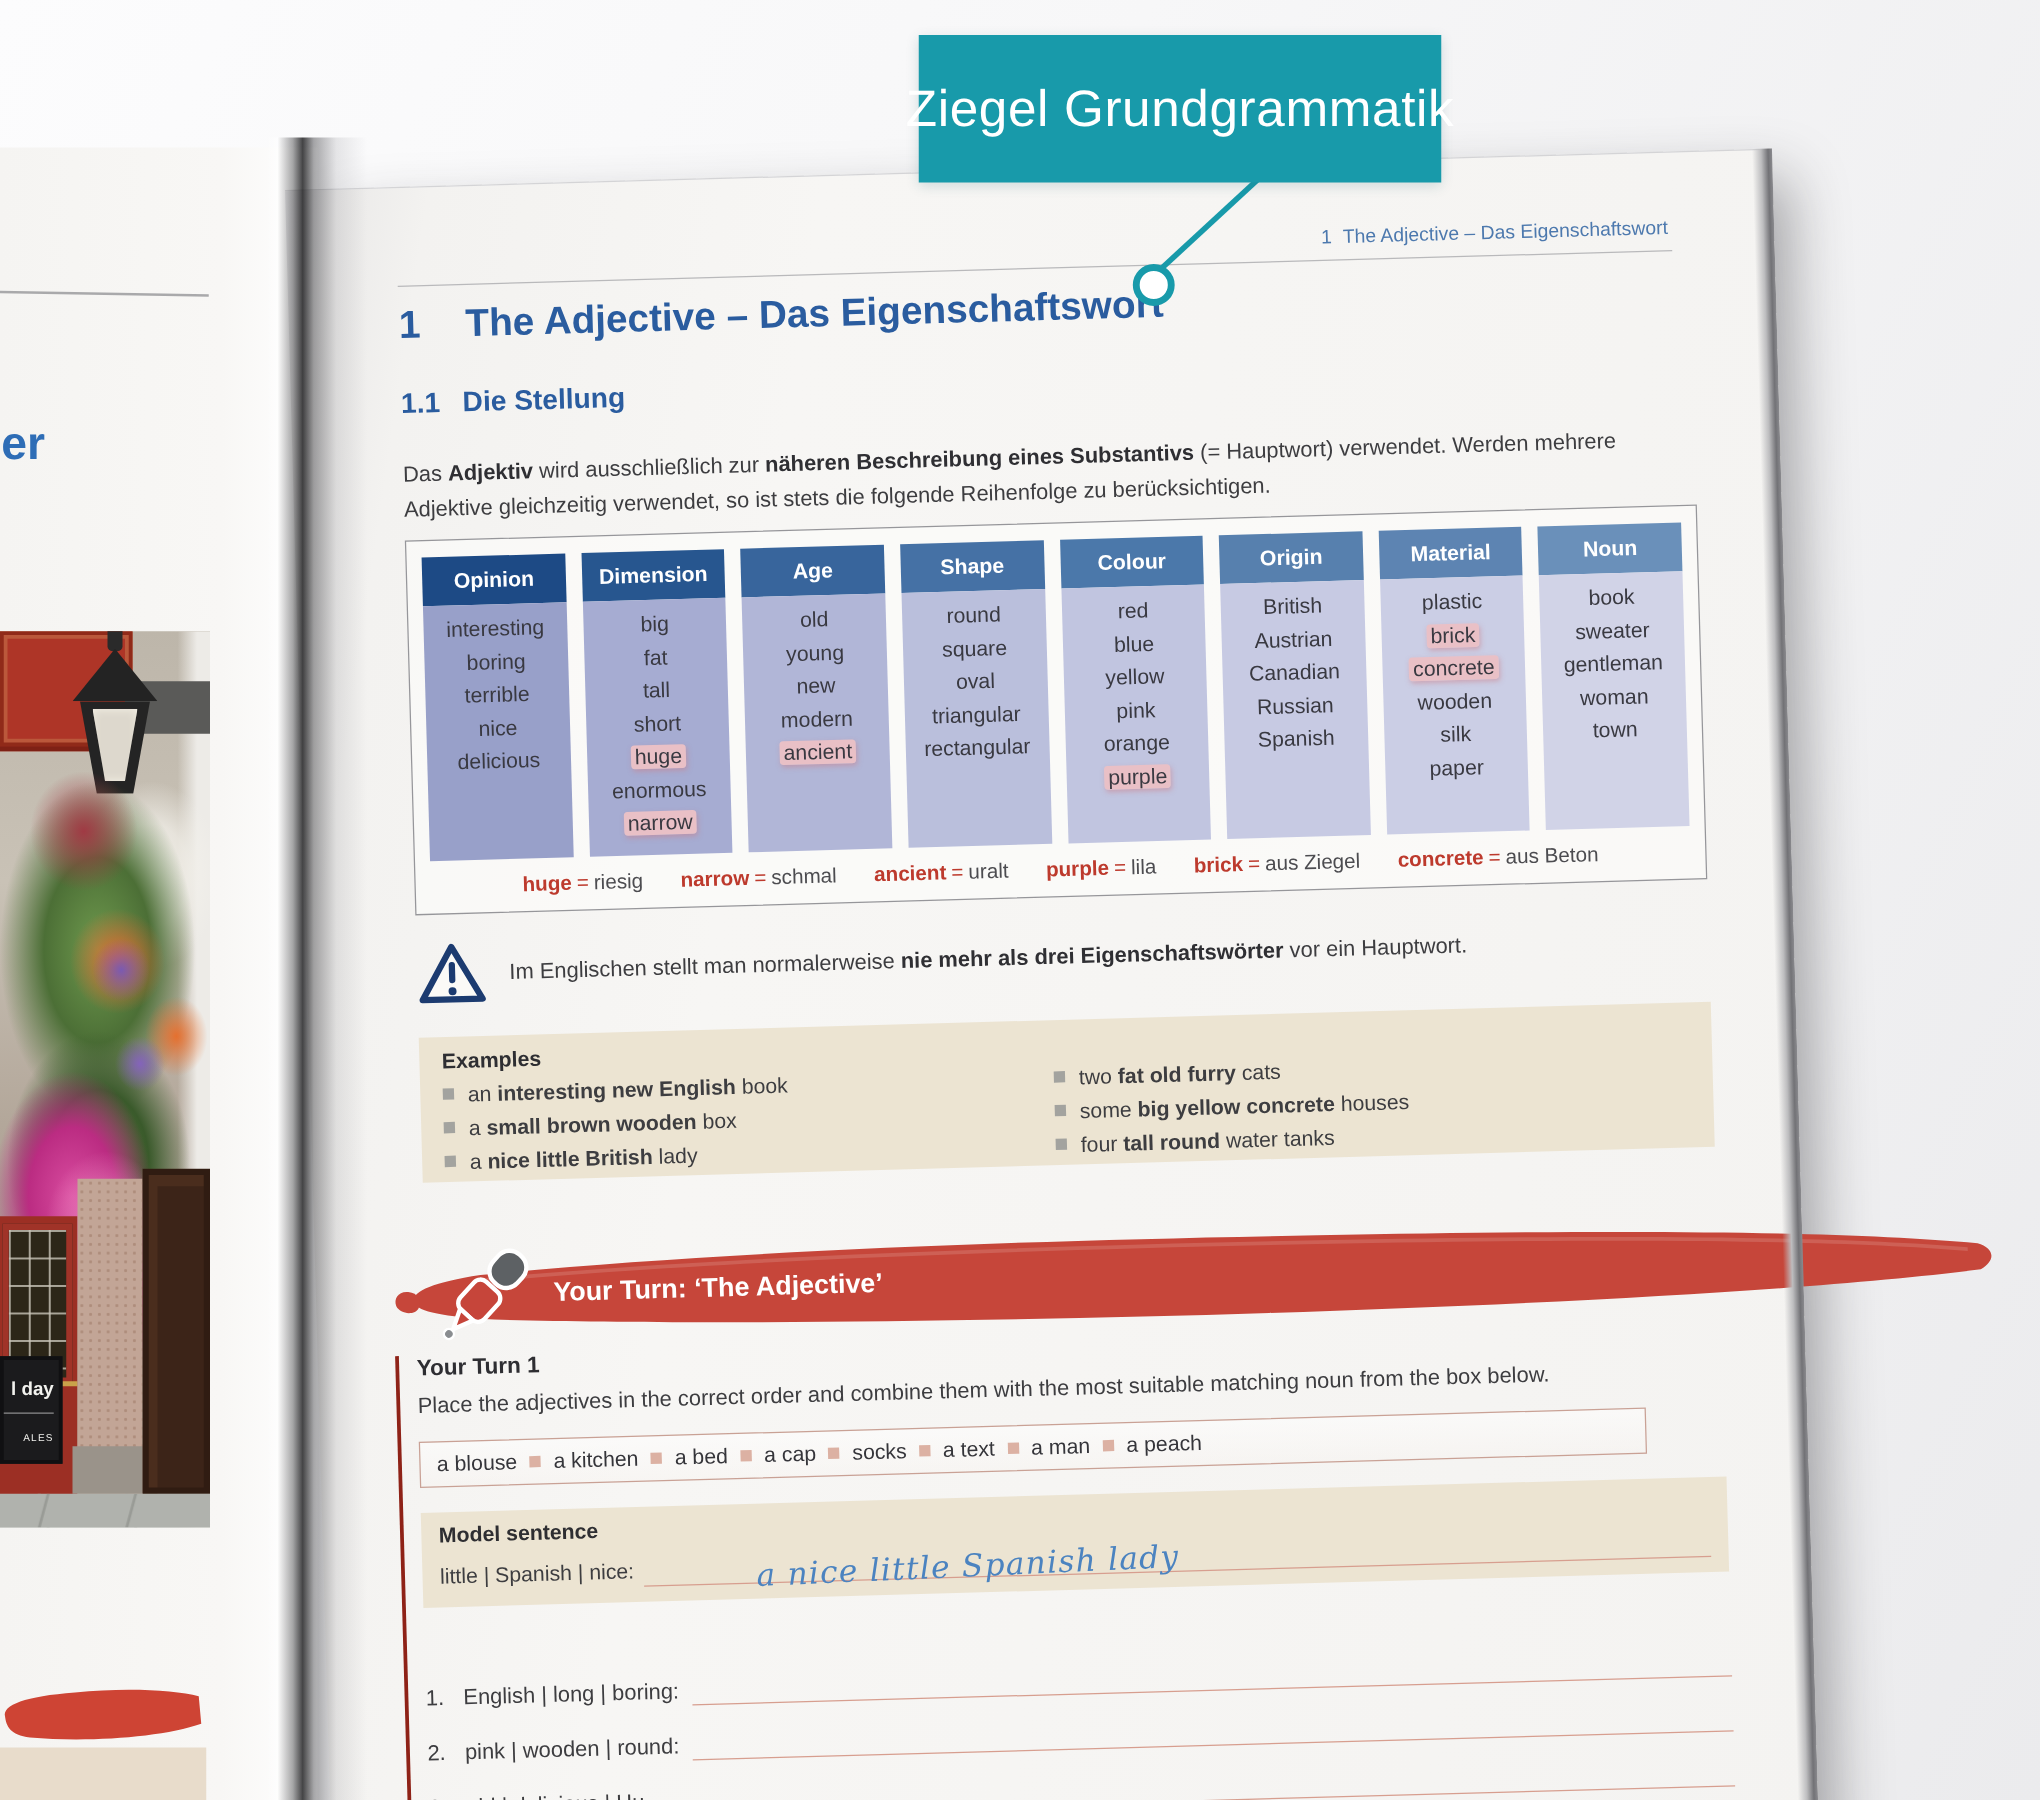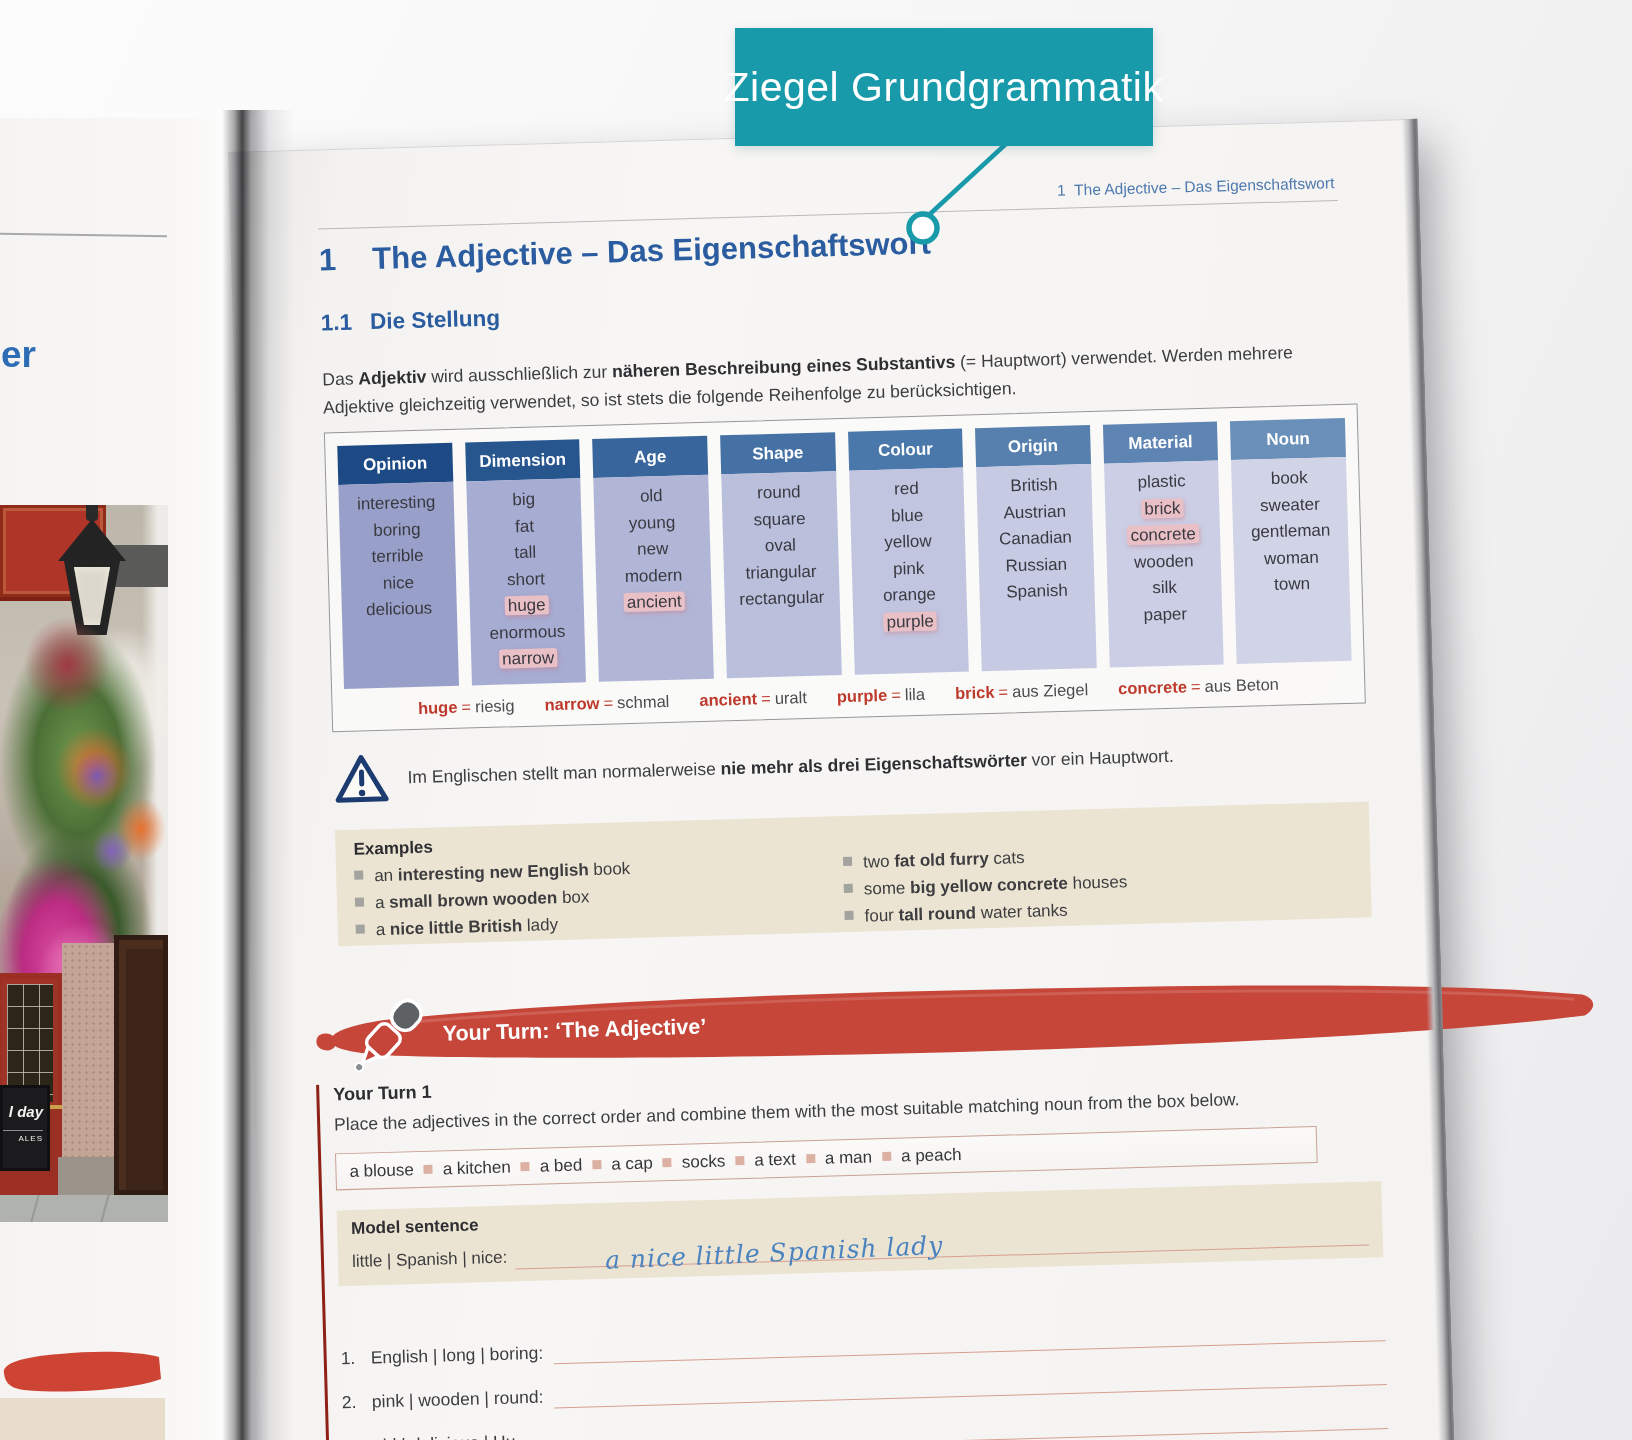--- a/index.html
+++ b/index.html
@@ -28,22 +28,22 @@
   .ph-glow { position:absolute; left:66px; top:120px; width:110px; height:150px;
     background:radial-gradient(closest-side,#f4f2ec 0%,rgba(244,242,236,.7) 55%,rgba(244,242,236,0) 100%); }
   .blob { position:absolute; }
   .ph-redwall { position:absolute; left:0; top:468px; width:62px; height:225px; background:#9c2f24; }
   .ph-window { position:absolute; left:2px; top:474px; width:56px; height:128px; background:#2c2618; border:5px solid #a03328;
     background-image:linear-gradient(to right,rgba(200,196,184,.8) 1.5px,transparent 1.5px),linear-gradient(to bottom,rgba(200,196,184,.8) 1.5px,transparent 1.5px);
     background-size:16px 22px; }
   .ph-sill { position:absolute; left:0; top:600px; width:62px; height:4px; background:#c9a24a; }
   .ph-board { position:absolute; left:0; top:580px; width:50px; height:86px; background:#1b1b1d; border:3px solid #101012;
     color:#f2f2ee; text-align:right; padding:16px 4px 0 0; }
-  .ph-board .l1 { font-size:15px; font-weight:bold; font-style:italic; line-height:16px; }
-  .ph-board .l2 { font-size:8px; letter-spacing:1px; margin-top:10px; border-top:1px solid rgba(255,255,255,.5); padding-top:3px; }
+  .ph-board .l1 { font-size:15px; font-weight:bold; line-height:16px; }
+  .ph-board .l2 { font-size:8px; letter-spacing:1px; margin-top:10px; border-top:1px solid rgba(255,255,255,.5); padding-top:15px; }
   .ph-pillar { position:absolute; left:62px; top:438px; width:52px; height:252px; background:#c2a596;
     background-image:radial-gradient(#ae8d7c 1px,transparent 1.4px); background-size:7px 7px; }
   .ph-pillarbase { position:absolute; left:58px; top:652px; width:62px; height:38px; background:#9a938a; }
   .ph-door { position:absolute; left:114px; top:430px; width:54px; height:260px; background:#3c2418;
     box-shadow:inset 0 0 0 5px #301c12, inset 10px 12px 0 2px #4a2d1d; }
   .ph-pave { position:absolute; left:0; top:690px; width:168px; height:27px; background:#b0b2ad;
     background-image:linear-gradient(105deg,transparent 48%,#999b96 49%,#999b96 51%,transparent 52%); background-size:70px 100%; }
   .lp-redstroke { position:absolute; left:0; top:1227px; width:163px; height:56px; }
   .lp-beige { position:absolute; left:0; top:1280px; width:165px; height:42px; background:#e8dccb; }
 

